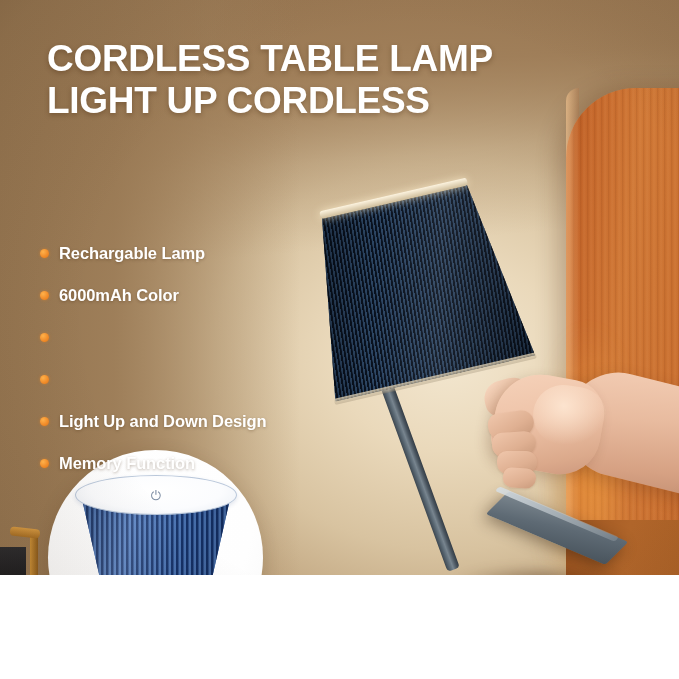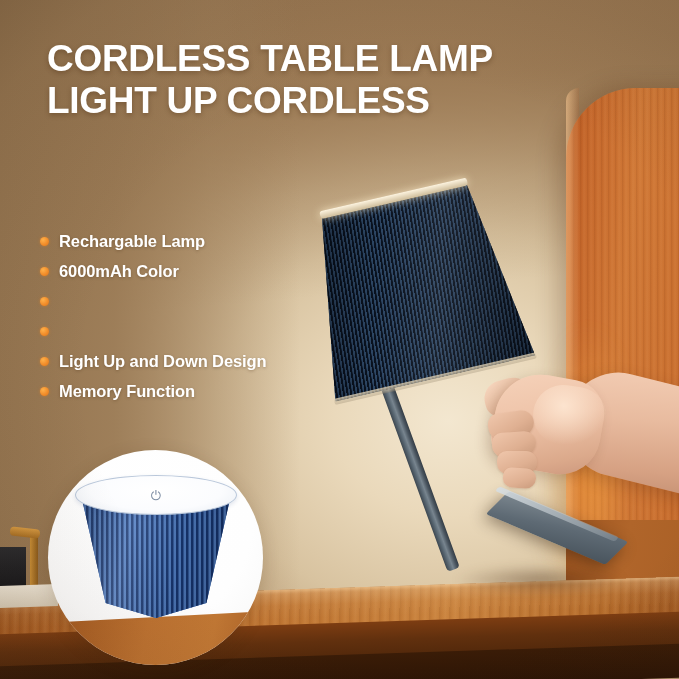--- a/index.html
+++ b/index.html
@@ -4,21 +4,21 @@
 <style>
   * { margin:0; padding:0; box-sizing:border-box; }
   html, body {
     width:679px; height:679px;
     font-family:"Liberation Sans", sans-serif;
     overflow:hidden;
   }
 
   #stage {
     position:relative;
-    width:679px; height:679px;
+    width:679px; height:575px;
     background:#0c4a6e;
     overflow:hidden;
   }
 
   
   .bg-base {
     position:absolute; inset:0;
     background:
       radial-gradient(ellipse 520px 430px at 66% 62%,
         #f3e7d0 0%, #ead9bb 22%, #d8c3a0 45%, #bb9f79 68%, #a2835c 85%, #95764f 100%);
@@ -267,20 +267,21 @@
     font-size:37px; font-weight:bold; line-height:1.14;
     letter-spacing:-0.3px;
     text-shadow:0 2px 5px rgba(70,42,16,.38);
   }
   .headline .hl { display:block; white-space:nowrap; }
 
   .features { position:absolute; left:40px; top:226px; width:330px; }
   .feature {
     display:flex; align-items:center;
     height:30px;
+    margin-top:12px;
   }
   .bullet {
     width:9px; height:9px; border-radius:50%;
     background:radial-gradient(circle at 35% 32%, #ffb14a, #f08a28 60%, #db7718 100%);
     margin-right:10px; flex:0 0 auto;
     box-shadow:0 0 3px rgba(240,138,40,.5);
   }
   .feature-label {
     color:#ffffff; font-size:16.5px; font-weight:bold;
     letter-spacing:-0.1px;

